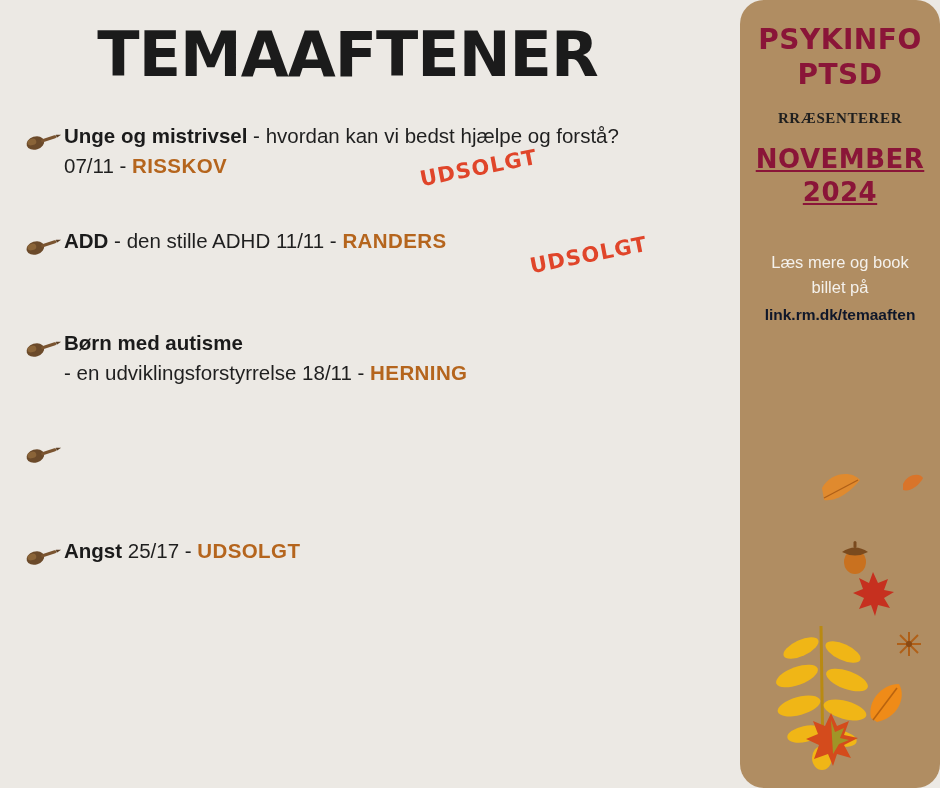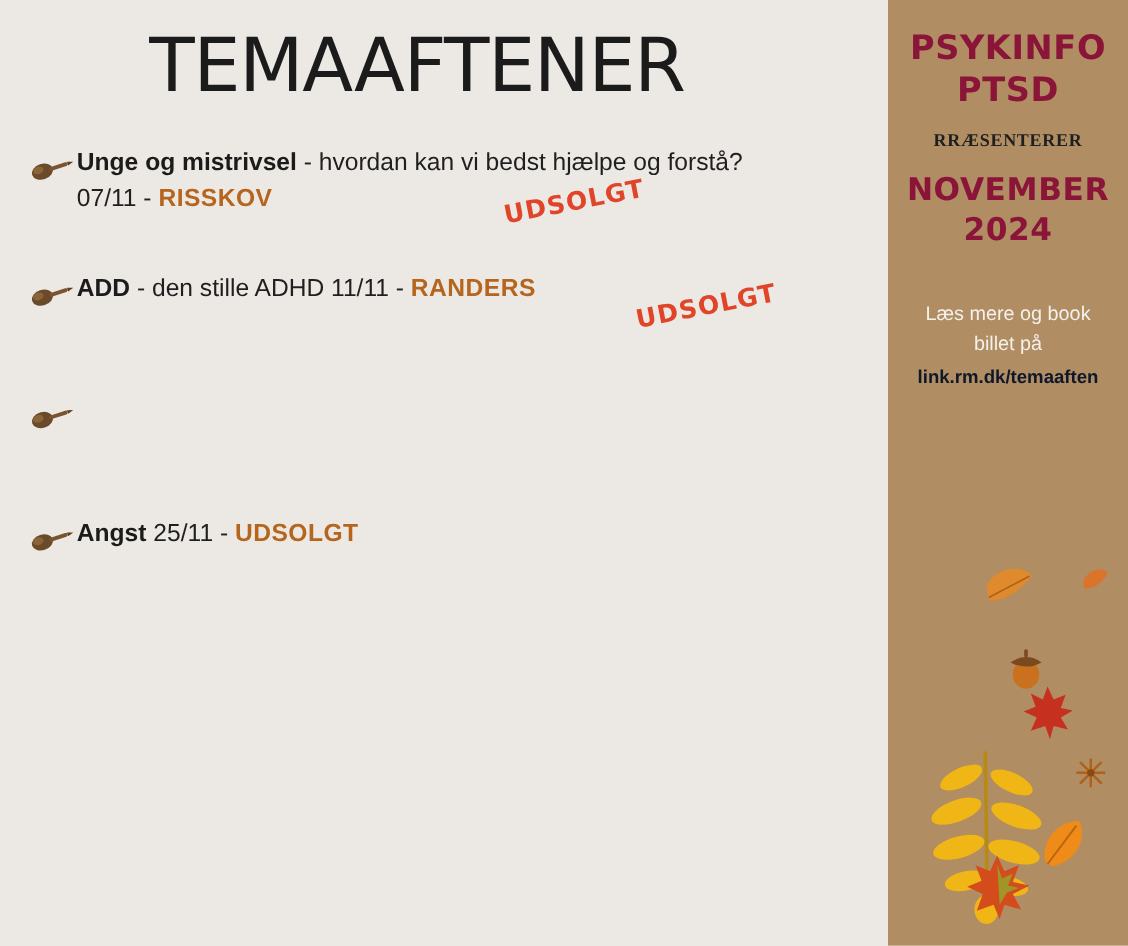--- a/index.html
+++ b/index.html
@@ -23,21 +23,21 @@
   
   .left {
     position: relative;
     width: 740px;
     height: 788px;
     background: #ece9e4;
     box-sizing: border-box;
   }
   .title {
     font-family: "DejaVu Sans", sans-serif;
-    font-weight: normal;
+    font-weight: bold;
     font-size: 62px;
     letter-spacing: -1px;
     color: #1b1b1b;
     text-align: center;
     margin: 18px 0 0 0;
     padding-right: 45px;
   }
   .events {
     margin-top: 30px;
     padding-left: 20px;
@@ -86,20 +86,21 @@
   .soldout-1 { left: 355px; top: 32px; }
   .soldout-2 { left: 465px; top: 14px; }
 
   
   .right {
     position: relative;
     width: 200px;
     height: 788px;
     background: #b08d62;
     overflow: hidden;
+    border-radius: 24px;
   }
   .brand {
     text-align: center;
     font-family: "DejaVu Sans", sans-serif;
     font-weight: bold;
     font-size: 28px;
     line-height: 1.25;
     color: #8a1538;
     margin-top: 22px;
     letter-spacing: 0.5px;
@@ -115,20 +116,21 @@
   }
   .month {
     text-align: center;
     font-family: "DejaVu Sans", sans-serif;
     font-weight: bold;
     font-size: 26px;
     line-height: 1.25;
     color: #8a1538;
     margin-top: 16px;
     letter-spacing: 0.5px;
+    text-decoration: underline;
   }
   .booking {
     text-align: center;
     font-size: 16.5px;
     line-height: 1.5;
     color: #f4f1ec;
     margin-top: 42px;
     padding: 0 16px;
   }
   .booking .link {
@@ -186,47 +188,62 @@
               <polygon points="38,12.5 43,14.1 38,15.7" fill="#5c3f23"></polygon>
             </g>
           </svg>
         </span>
         <div class="etext">
           <span class="lead">ADD</span><span> - den stille ADHD 11/11 - </span><span class="place">RANDERS</span>
           <span class="soldout soldout-2">UDSOLGT</span>
         </div>
       </div>
 
-
-      <div class="event">
-        <span class="pin">
-          <svg width="44" height="34" viewBox="0 0 44 34">
-            <g transform="rotate(-18 22 17)">
-              <ellipse cx="16" cy="14" rx="9" ry="6.5" fill="#6b4a2a"></ellipse>
-              <ellipse cx="13" cy="12" rx="4.5" ry="3.2" fill="#8a6438"></ellipse>
-              <rect x="22" y="12.5" width="16" height="3.2" rx="1.6" fill="#7a5430"></rect>
-              <polygon points="38,12.5 43,14.1 38,15.7" fill="#5c3f23"></polygon>
-            </g>
-          </svg>
-        </span>
-      </div>
-
       <div class="event">
         <span class="pin">
           <svg width="44" height="34" viewBox="0 0 44 34">
             <g transform="rotate(-18 22 17)">
               <ellipse cx="16" cy="14" rx="9" ry="6.5" fill="#6b4a2a"></ellipse>
               <ellipse cx="13" cy="12" rx="4.5" ry="3.2" fill="#8a6438"></ellipse>
               <rect x="22" y="12.5" width="16" height="3.2" rx="1.6" fill="#7a5430"></rect>
               <polygon points="38,12.5 43,14.1 38,15.7" fill="#5c3f23"></polygon>
             </g>
           </svg>
         </span>
         <div class="etext">
-          <span class="lead">Angst</span><span> 25/11 - </span><span class="place">UDSOLGT</span>
+          <span class="lead">Børn med autisme</span><br><span> - en udviklingsforstyrrelse 18/11 - </span><span class="place">HERNING</span>
+        </div>
+      </div>
+
+      <div class="event">
+        <span class="pin">
+          <svg width="44" height="34" viewBox="0 0 44 34">
+            <g transform="rotate(-18 22 17)">
+              <ellipse cx="16" cy="14" rx="9" ry="6.5" fill="#6b4a2a"></ellipse>
+              <ellipse cx="13" cy="12" rx="4.5" ry="3.2" fill="#8a6438"></ellipse>
+              <rect x="22" y="12.5" width="16" height="3.2" rx="1.6" fill="#7a5430"></rect>
+              <polygon points="38,12.5 43,14.1 38,15.7" fill="#5c3f23"></polygon>
+            </g>
+          </svg>
+        </span>
+      </div>
+
+      <div class="event">
+        <span class="pin">
+          <svg width="44" height="34" viewBox="0 0 44 34">
+            <g transform="rotate(-18 22 17)">
+              <ellipse cx="16" cy="14" rx="9" ry="6.5" fill="#6b4a2a"></ellipse>
+              <ellipse cx="13" cy="12" rx="4.5" ry="3.2" fill="#8a6438"></ellipse>
+              <rect x="22" y="12.5" width="16" height="3.2" rx="1.6" fill="#7a5430"></rect>
+              <polygon points="38,12.5 43,14.1 38,15.7" fill="#5c3f23"></polygon>
+            </g>
+          </svg>
+        </span>
+        <div class="etext">
+          <span class="lead">Angst</span><span> 25/17 - </span><span class="place">UDSOLGT</span>
         </div>
       </div>
 
     </div>
   </div>
 
   <div class="right">
     <div class="brand">
       <div>PSYKINFO</div>
       <div>PTSD</div>

